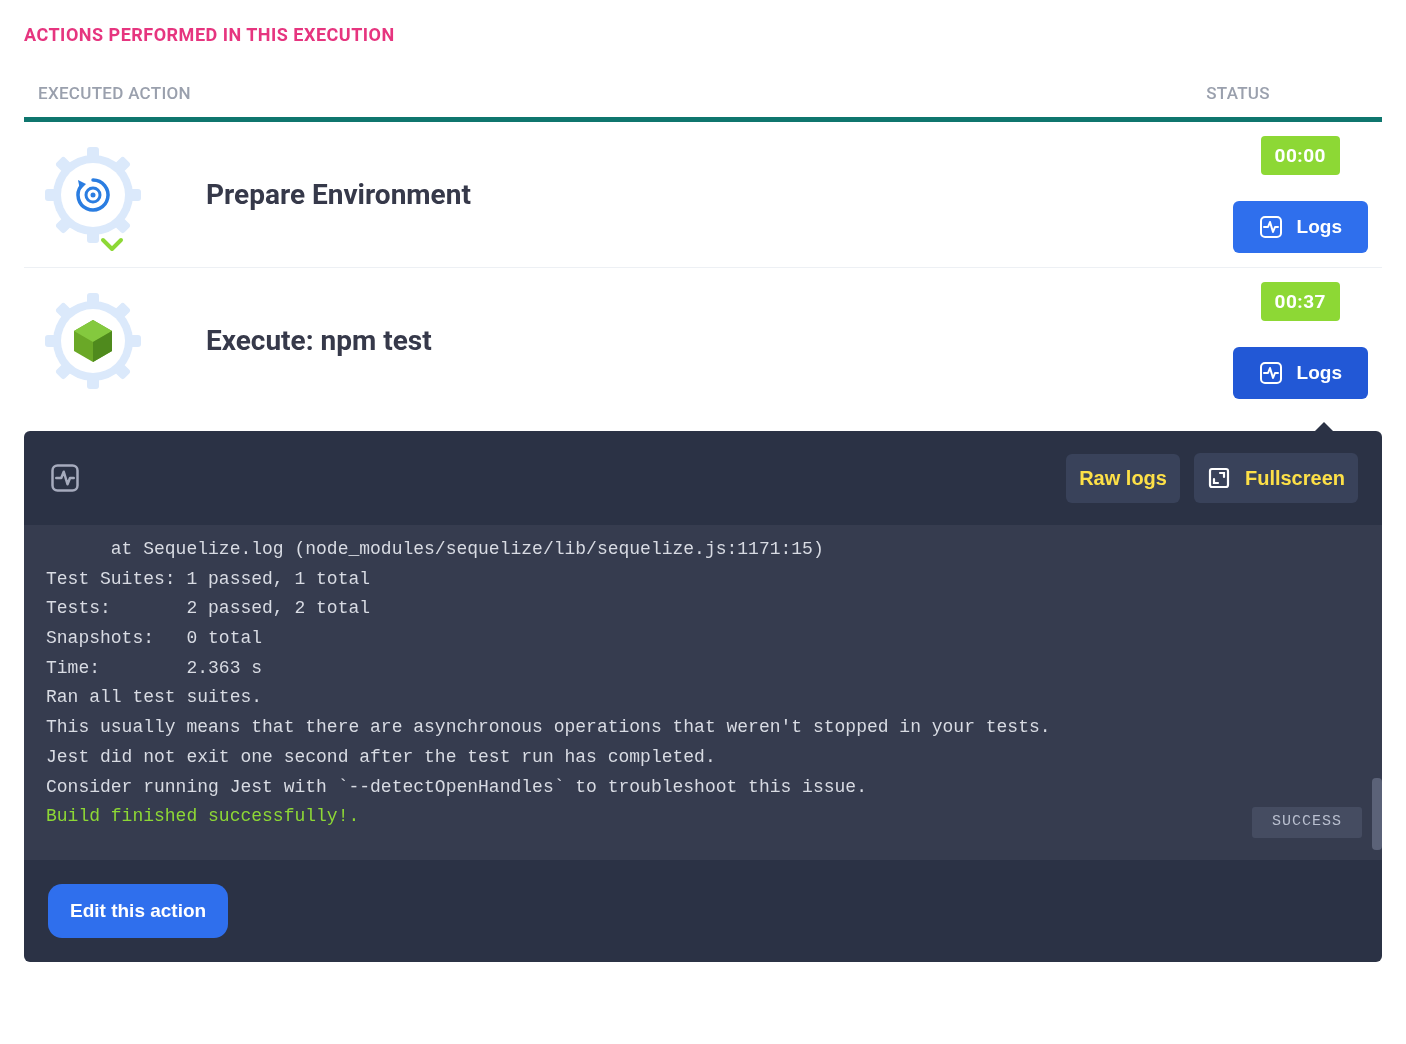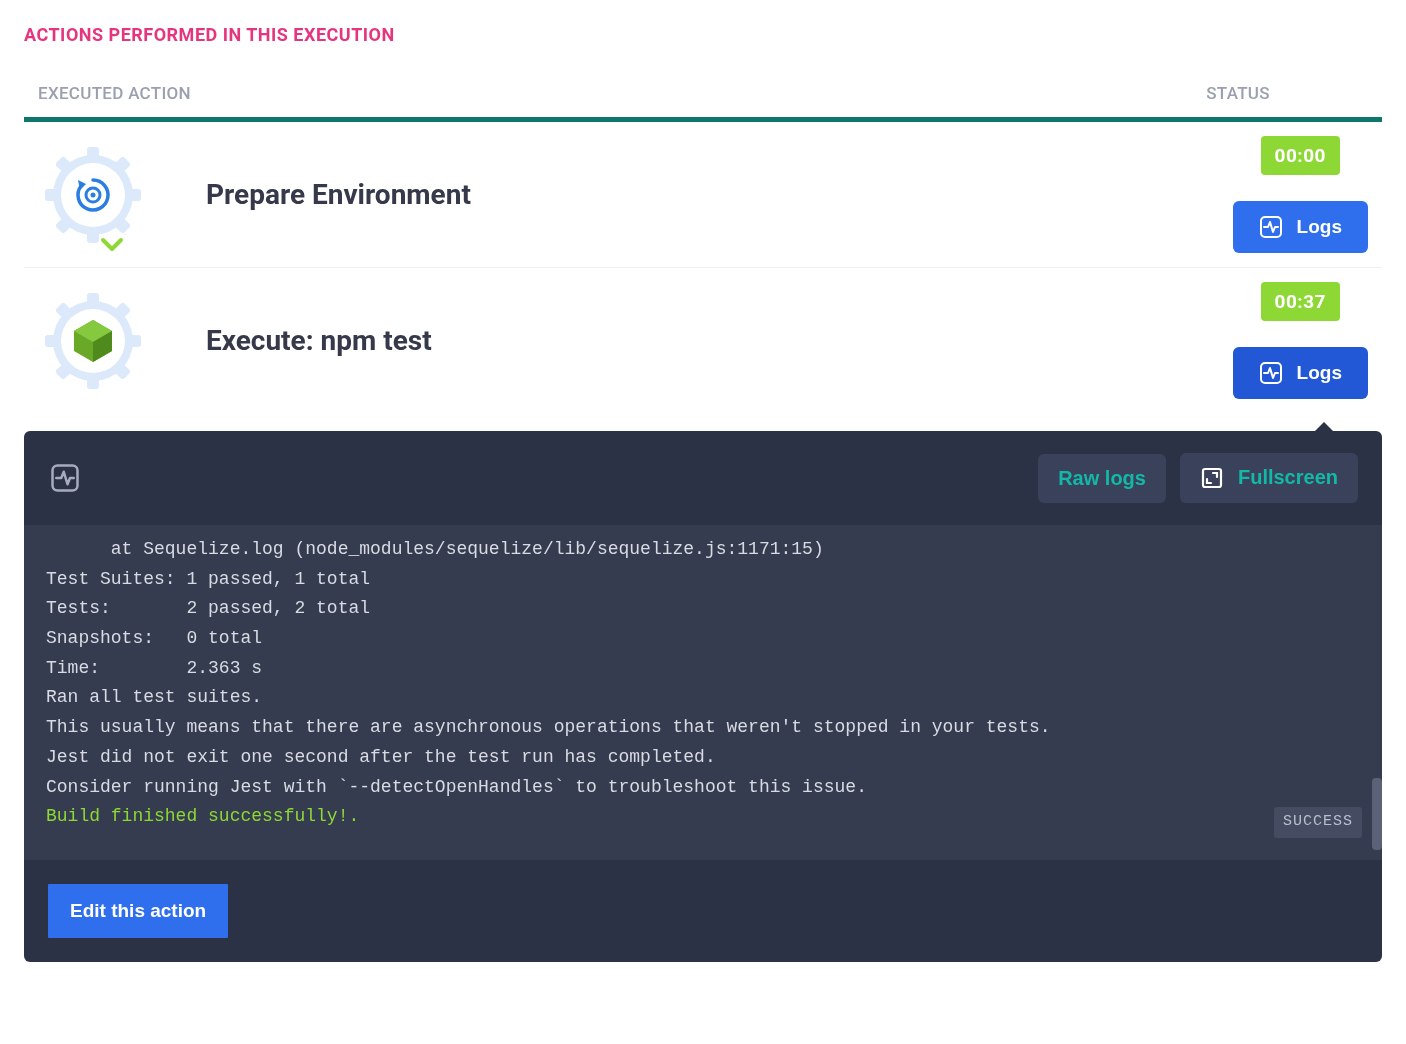--- a/index.html
+++ b/index.html
@@ -129,27 +129,27 @@
     gap: 14px;
   }
   .console-toolbar .spacer { flex: 1; }
   .tb-icon-btn {
     width: 34px; height: 34px;
     display: flex; align-items: center; justify-content: center;
     color: #a6abbd;
   }
   .tb-btn {
     display: flex;
-    align-items: flex-start;
+    align-items: flex-end;
     gap: 14px;
     background: #39425a;
-    color: #14b8a6;
+    color: #fde047;
     font-weight: 700;
     font-size: 20px;
-    padding: 13px 20px;
+    padding: 13px 13px;
     border: none;
     border-radius: 6px;
     cursor: pointer;
   }
   .console-body {
     background: #363c4f;
     padding: 10px 22px 28px 22px;
     font-family: "SFMono-Regular", Consolas, "Liberation Mono", Menlo, monospace;
     font-size: 18px;
     line-height: 1.65;
@@ -160,21 +160,21 @@
   .log-line { white-space: pre; }
   .success-line { color: #8dd835; }
   .status-tag {
     position: absolute;
     right: 20px;
     bottom: 22px;
     background: #454c61;
     color: #b9bfcf;
     font-size: 15px;
     letter-spacing: 1px;
-    padding: 3px 9px;
+    padding: 3px 20px;
     border-radius: 3px;
   }
   .scrollbar-track {
     position: absolute;
     right: 0; top: 0; bottom: 0;
     width: 10px;
     background: transparent;
   }
   .scrollbar-thumb {
     position: absolute;
@@ -188,21 +188,21 @@
   .console-footer {
     padding: 24px;
   }
   .edit-btn {
     background: #2f6fed;
     color: #fff;
     font-weight: 700;
     font-size: 19px;
     padding: 16px 22px;
     border: none;
-    border-radius: 1px;
+    border-radius: 14px;
     cursor: pointer;
   }
 </style>
 </head>
 <body>
 
 <div class="section-heading">ACTIONS PERFORMED IN THIS EXECUTION</div>
 
 <div class="actions-table">
   <div class="table-header">

